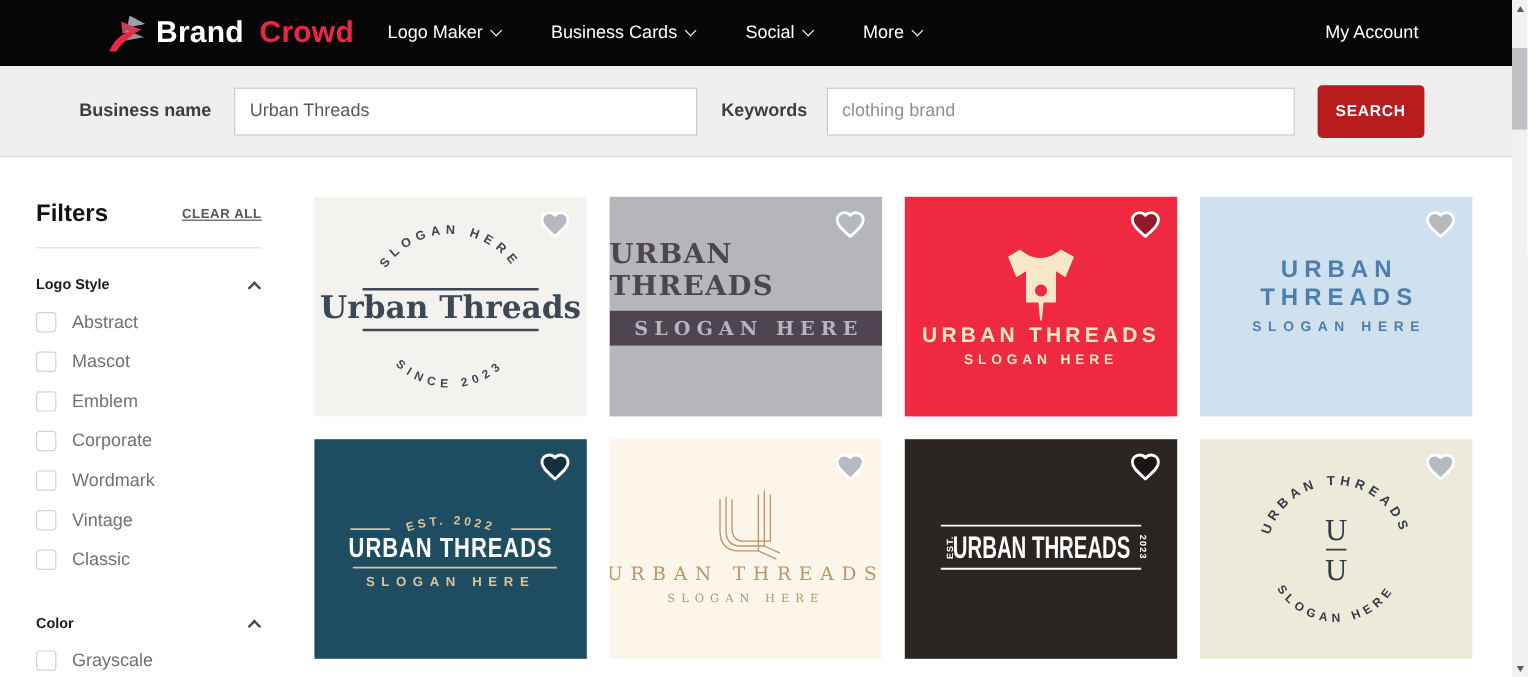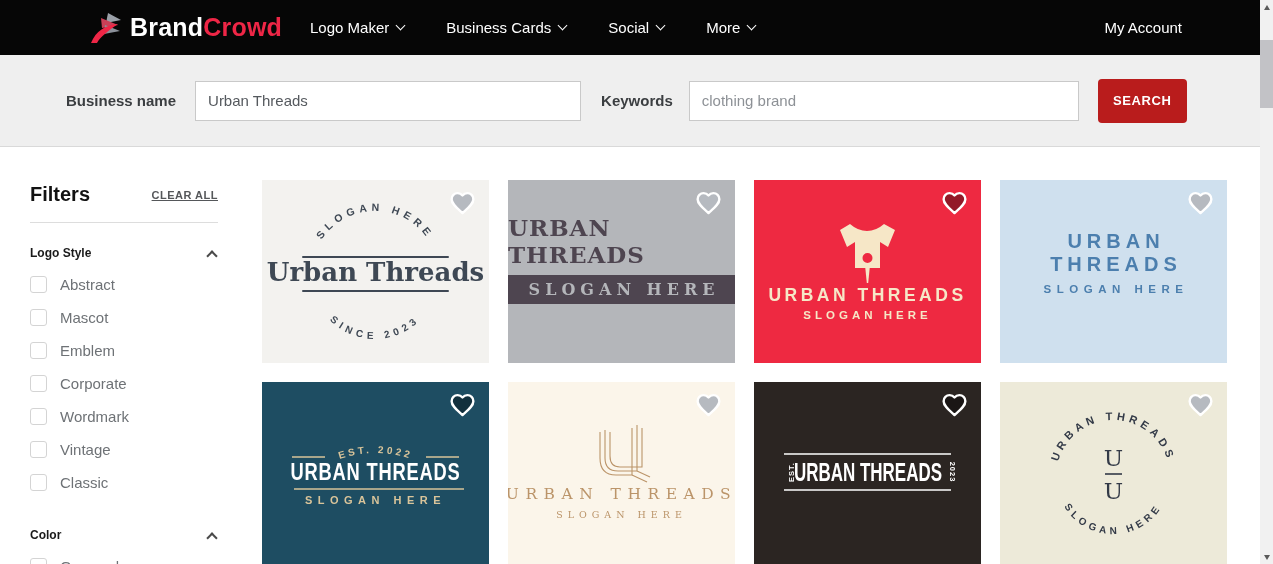--- a/index.html
+++ b/index.html
@@ -11,32 +11,32 @@
   }
   .viewport { width: 1260px; }
 
   
   .navbar {
     height: 55px; background: #060606; display: flex; align-items: center;
     padding-left: 88px;
   }
   .brand { display: flex; align-items: center; gap: 6px; cursor: pointer; }
   .brand-name { font-size: 25px; font-weight: bold; color: #fff; letter-spacing: 0.2px; }
-  .brand-name .crowd { color: #ee2646; }
+  .brand-name .crowd { color: #ee2646; padding-left: 13px; }
   .nav-items { display: flex; margin-left: 28px; gap: 42px; align-items: center; }
   .nav-item { color: #fff; font-size: 15px; display: flex; gap: 8px; align-items: center; cursor: pointer; }
   .chev-down {
     width: 7px; height: 7px; border-right: 1.6px solid #fff; border-bottom: 1.6px solid #fff;
     transform: rotate(45deg); margin-top: -4px;
   }
   .my-account { margin-left: auto; margin-right: 78px; color: #fff; font-size: 15px; cursor: pointer; }
 
   
   .searchbar {
-    height: 92px; background: #efefef; border-bottom: 1px solid #d9d9d9;
+    height: 76px; background: #efefef; border-bottom: 1px solid #d9d9d9;
     display: flex; align-items: center;
   }
   .search-label { font-weight: bold; font-size: 15px; color: #3b3e41; white-space: nowrap; }
   .lbl-business { margin-left: 66px; }
   .search-input {
     height: 40px; border: 1px solid #c9c9c9; background: #fff; font-size: 15px;
     padding: 0 12px; color: #55595e; font-family: "Liberation Sans", sans-serif; outline: none;
   }
   .input-business { width: 386px; margin-left: 19px; }
   .lbl-keywords { margin-left: 20px; }

